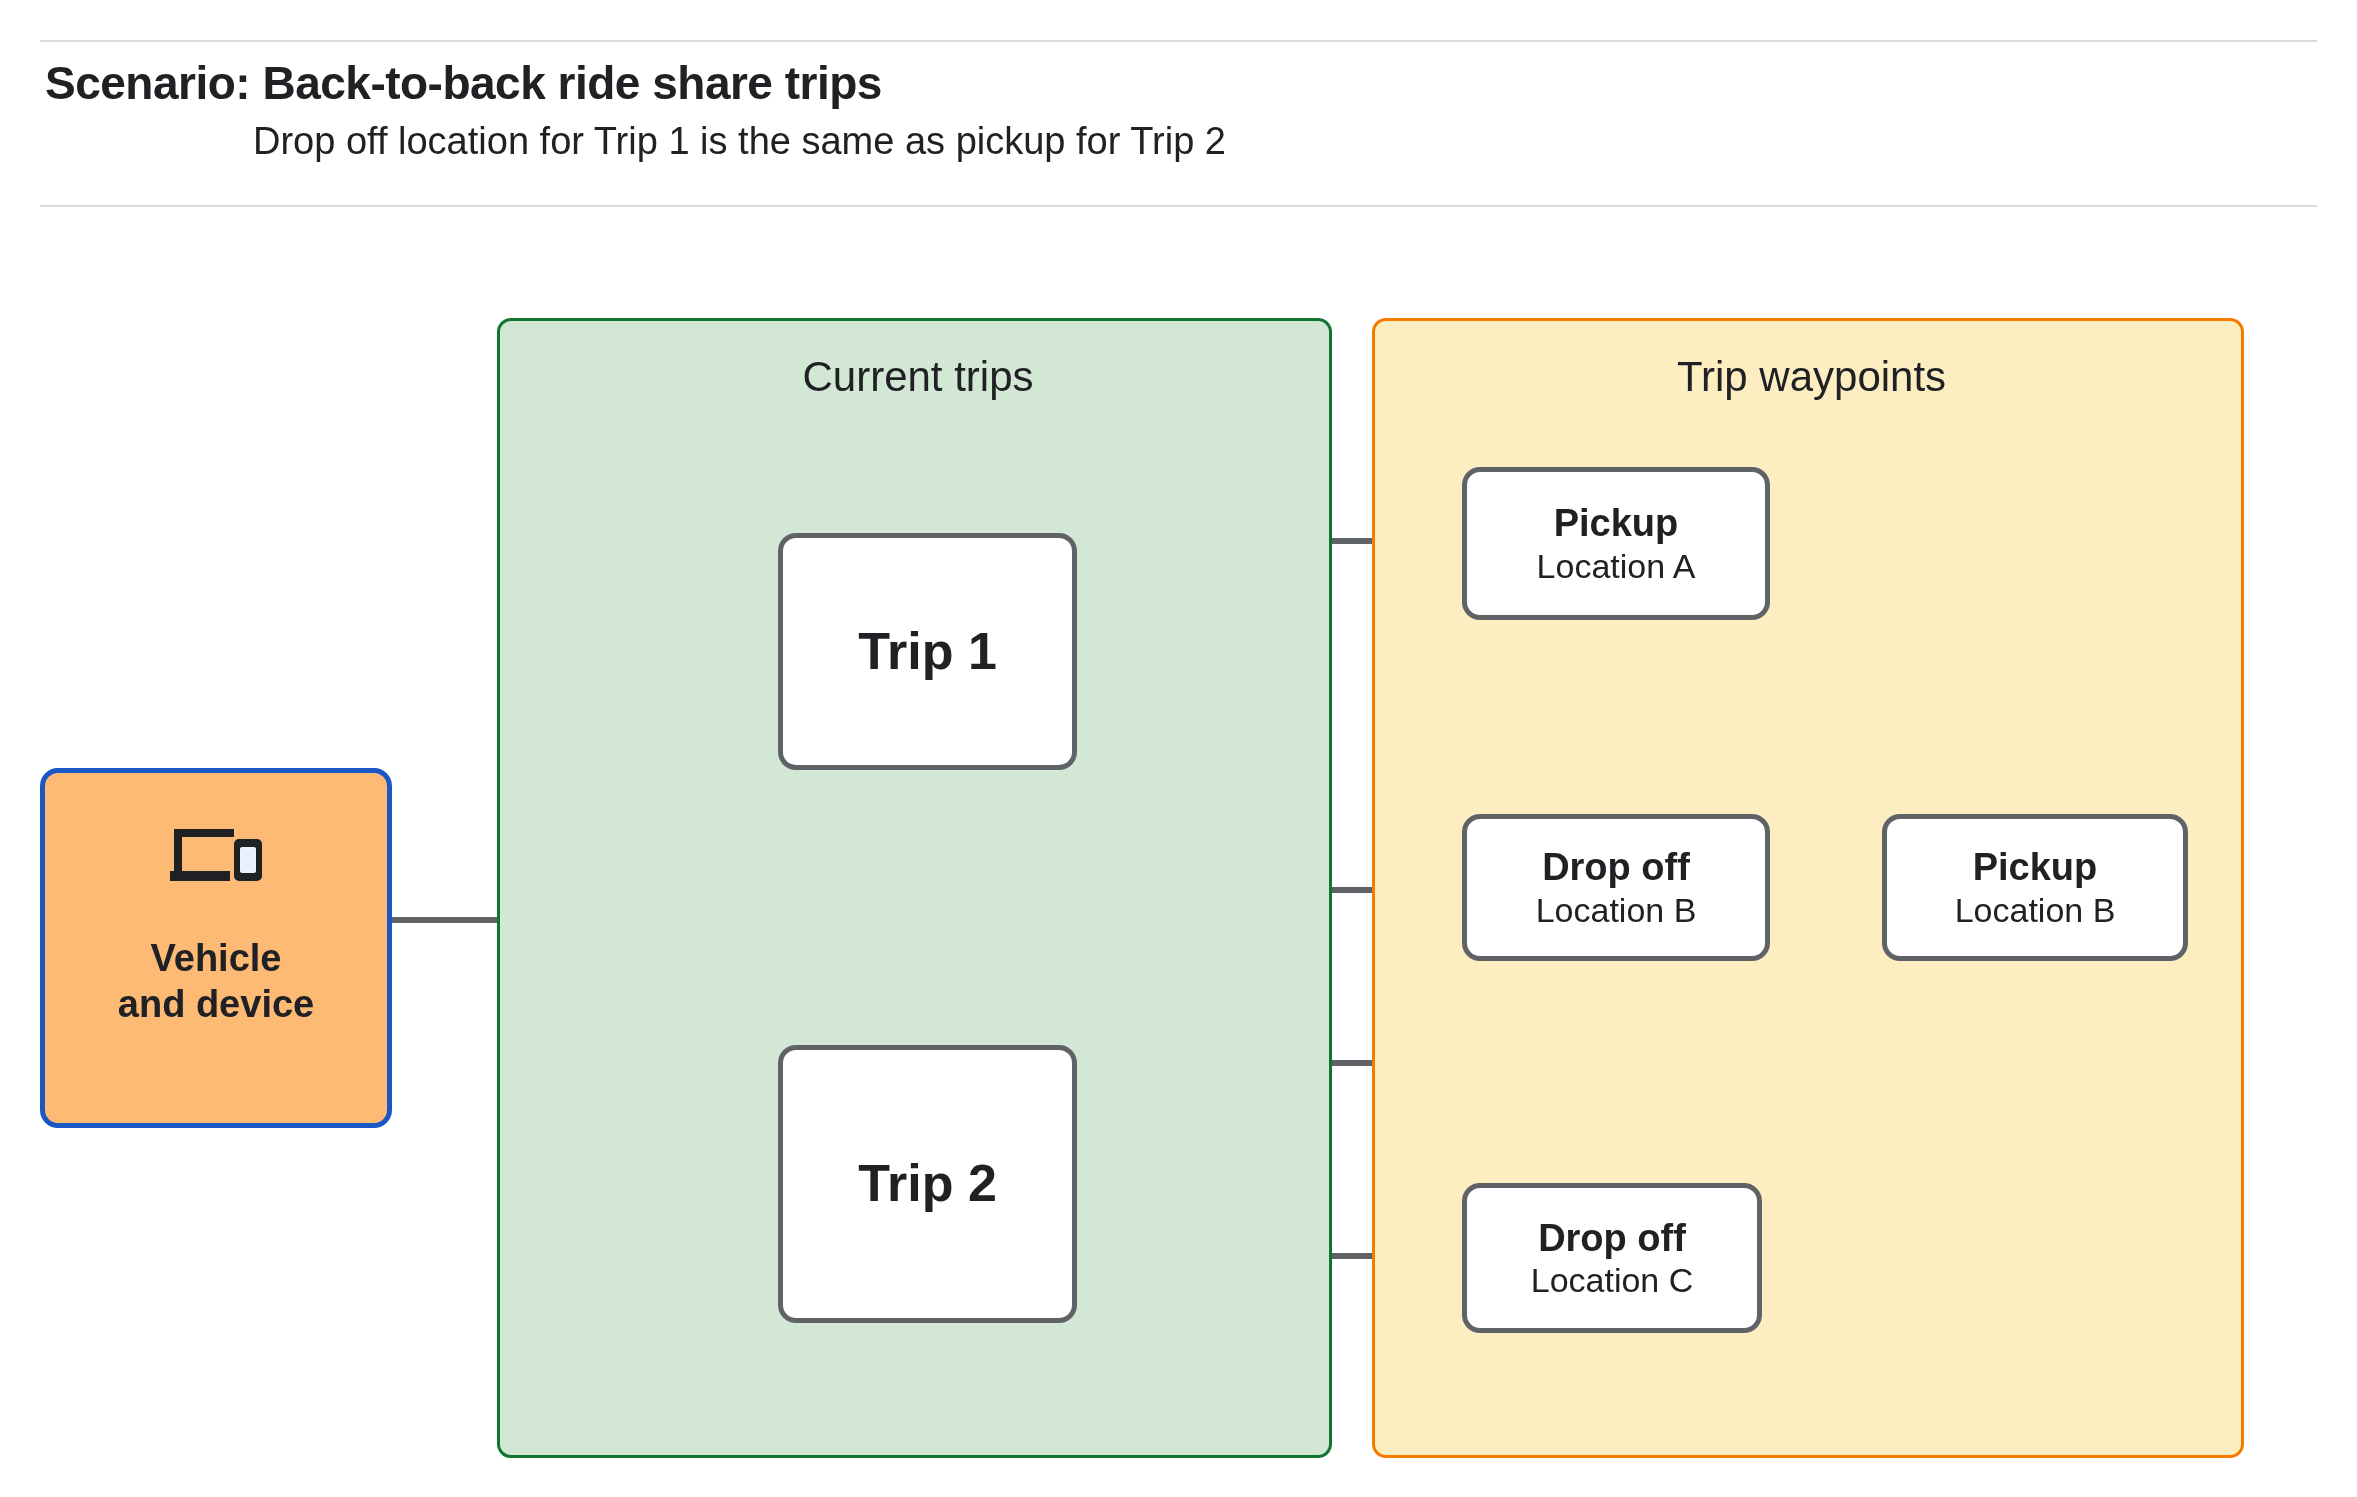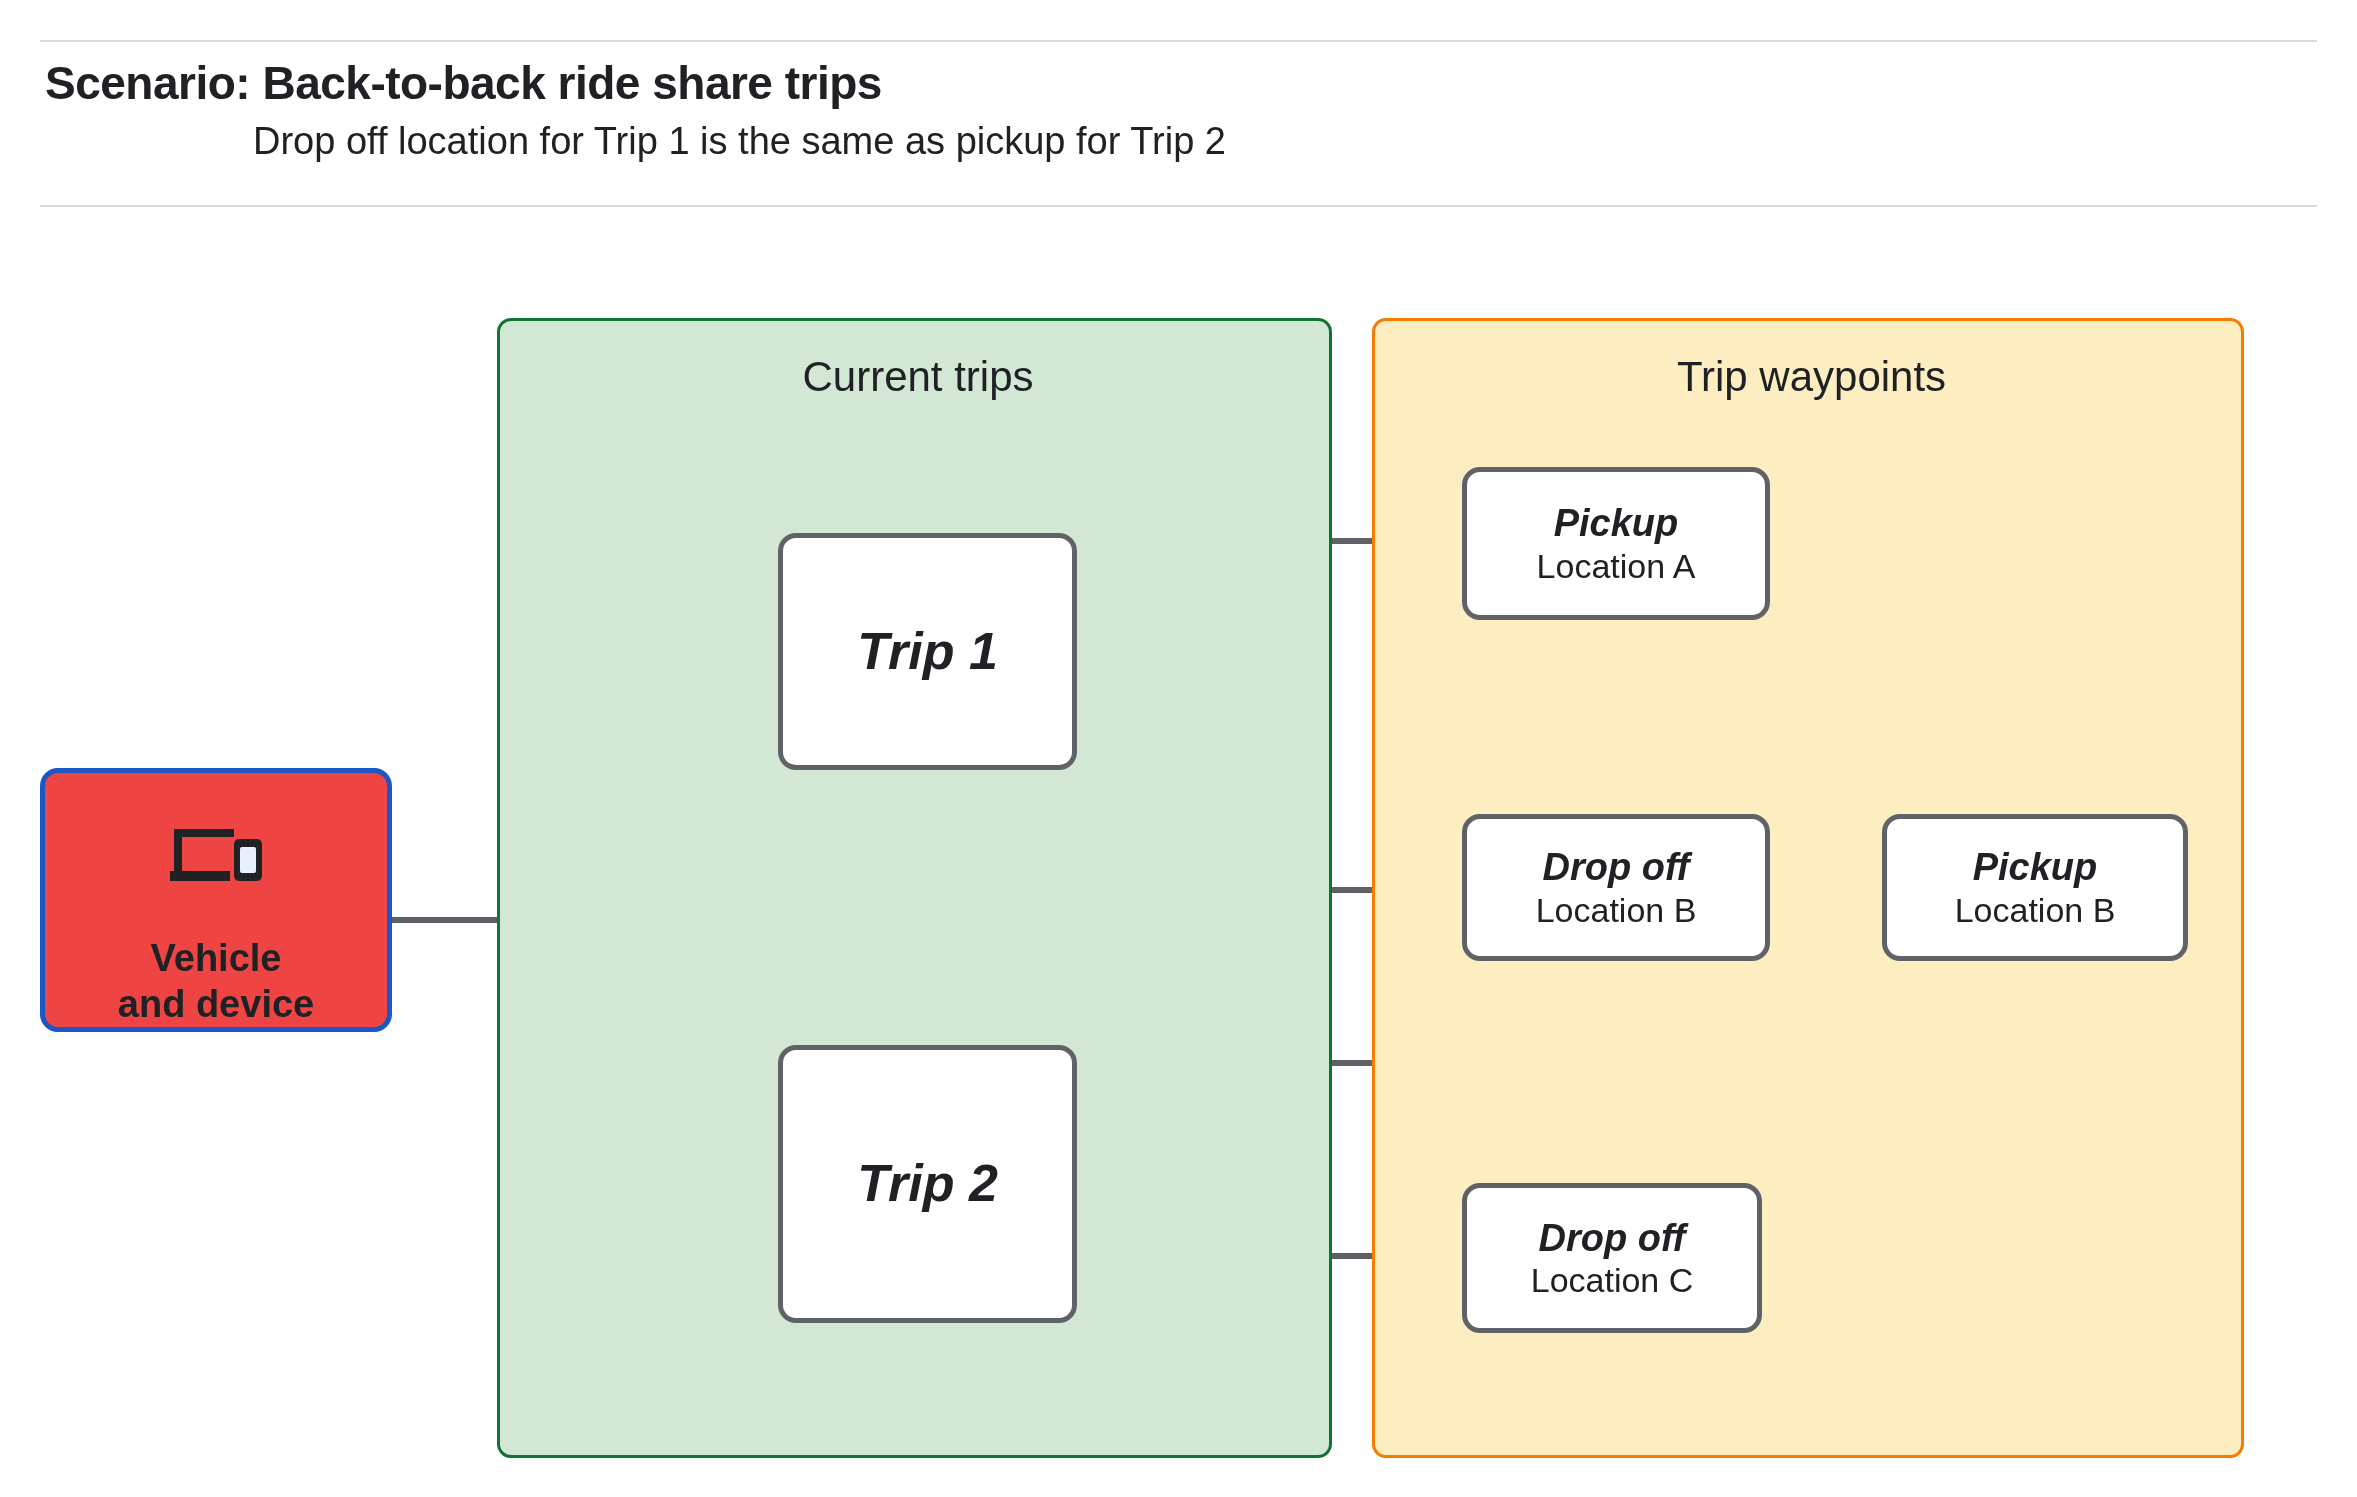--- a/index.html
+++ b/index.html
@@ -21,34 +21,34 @@
   #group-current-trips{left:497px;top:318px;width:835px;height:1140px;
       background:#d2e8d5;border:3px solid #137333;}
   #group-trip-waypoints{left:1372px;top:318px;width:872px;height:1140px;
       background:#fdeec2;border:3px solid #f57c00;padding-left:24px;}
   .group-title{position:absolute;left:7px;right:0;top:32px;text-align:center;
       font-size:42px;font-weight:400;color:#202124;}
 
   .node{position:absolute;box-sizing:border-box;background:#ffffff;
         border:5px solid #5f6368;border-radius:18px;
         display:flex;flex-direction:column;align-items:center;justify-content:center;}
-  .node .line1{font-size:38px;font-weight:700;line-height:1.18;font-style:italic;}
+  .node .line1{font-size:38px;font-weight:700;line-height:1.18;}
   .node .line2{font-size:34px;font-weight:400;line-height:1.18;}
 
   #node-trip-1{left:778px;top:533px;width:299px;height:237px;}
   #node-trip-2{left:778px;top:1045px;width:299px;height:278px;}
   #node-trip-1 .line1,#node-trip-2 .line1{font-size:52px;}
 
   #node-pickup-a{left:1462px;top:467px;width:308px;height:153px;}
   #node-dropoff-b{left:1462px;top:814px;width:308px;height:147px;}
   #node-pickup-b{left:1882px;top:814px;width:306px;height:147px;}
   #node-dropoff-c{left:1462px;top:1183px;width:300px;height:150px;}
 
-  #node-vehicle{position:absolute;left:40px;top:768px;width:352px;height:264px;
-      box-sizing:border-box;background:#ef4444;border:5px solid #1a56c4;border-radius:18px;
+  #node-vehicle{position:absolute;left:40px;top:768px;width:352px;height:360px;
+      box-sizing:border-box;background:#fdba74;border:5px solid #1a56c4;border-radius:18px;
       display:flex;flex-direction:column;align-items:center;}
   #devices-icon{margin-top:52px;}
   #vehicle-label{margin-top:42px;text-align:center;font-size:38px;font-weight:700;
       line-height:1.22;}
 </style>
 </head>
 <body>
 
 <div class="rule" id="rule-top"></div>
 <div class="rule" id="rule-bottom"></div>

